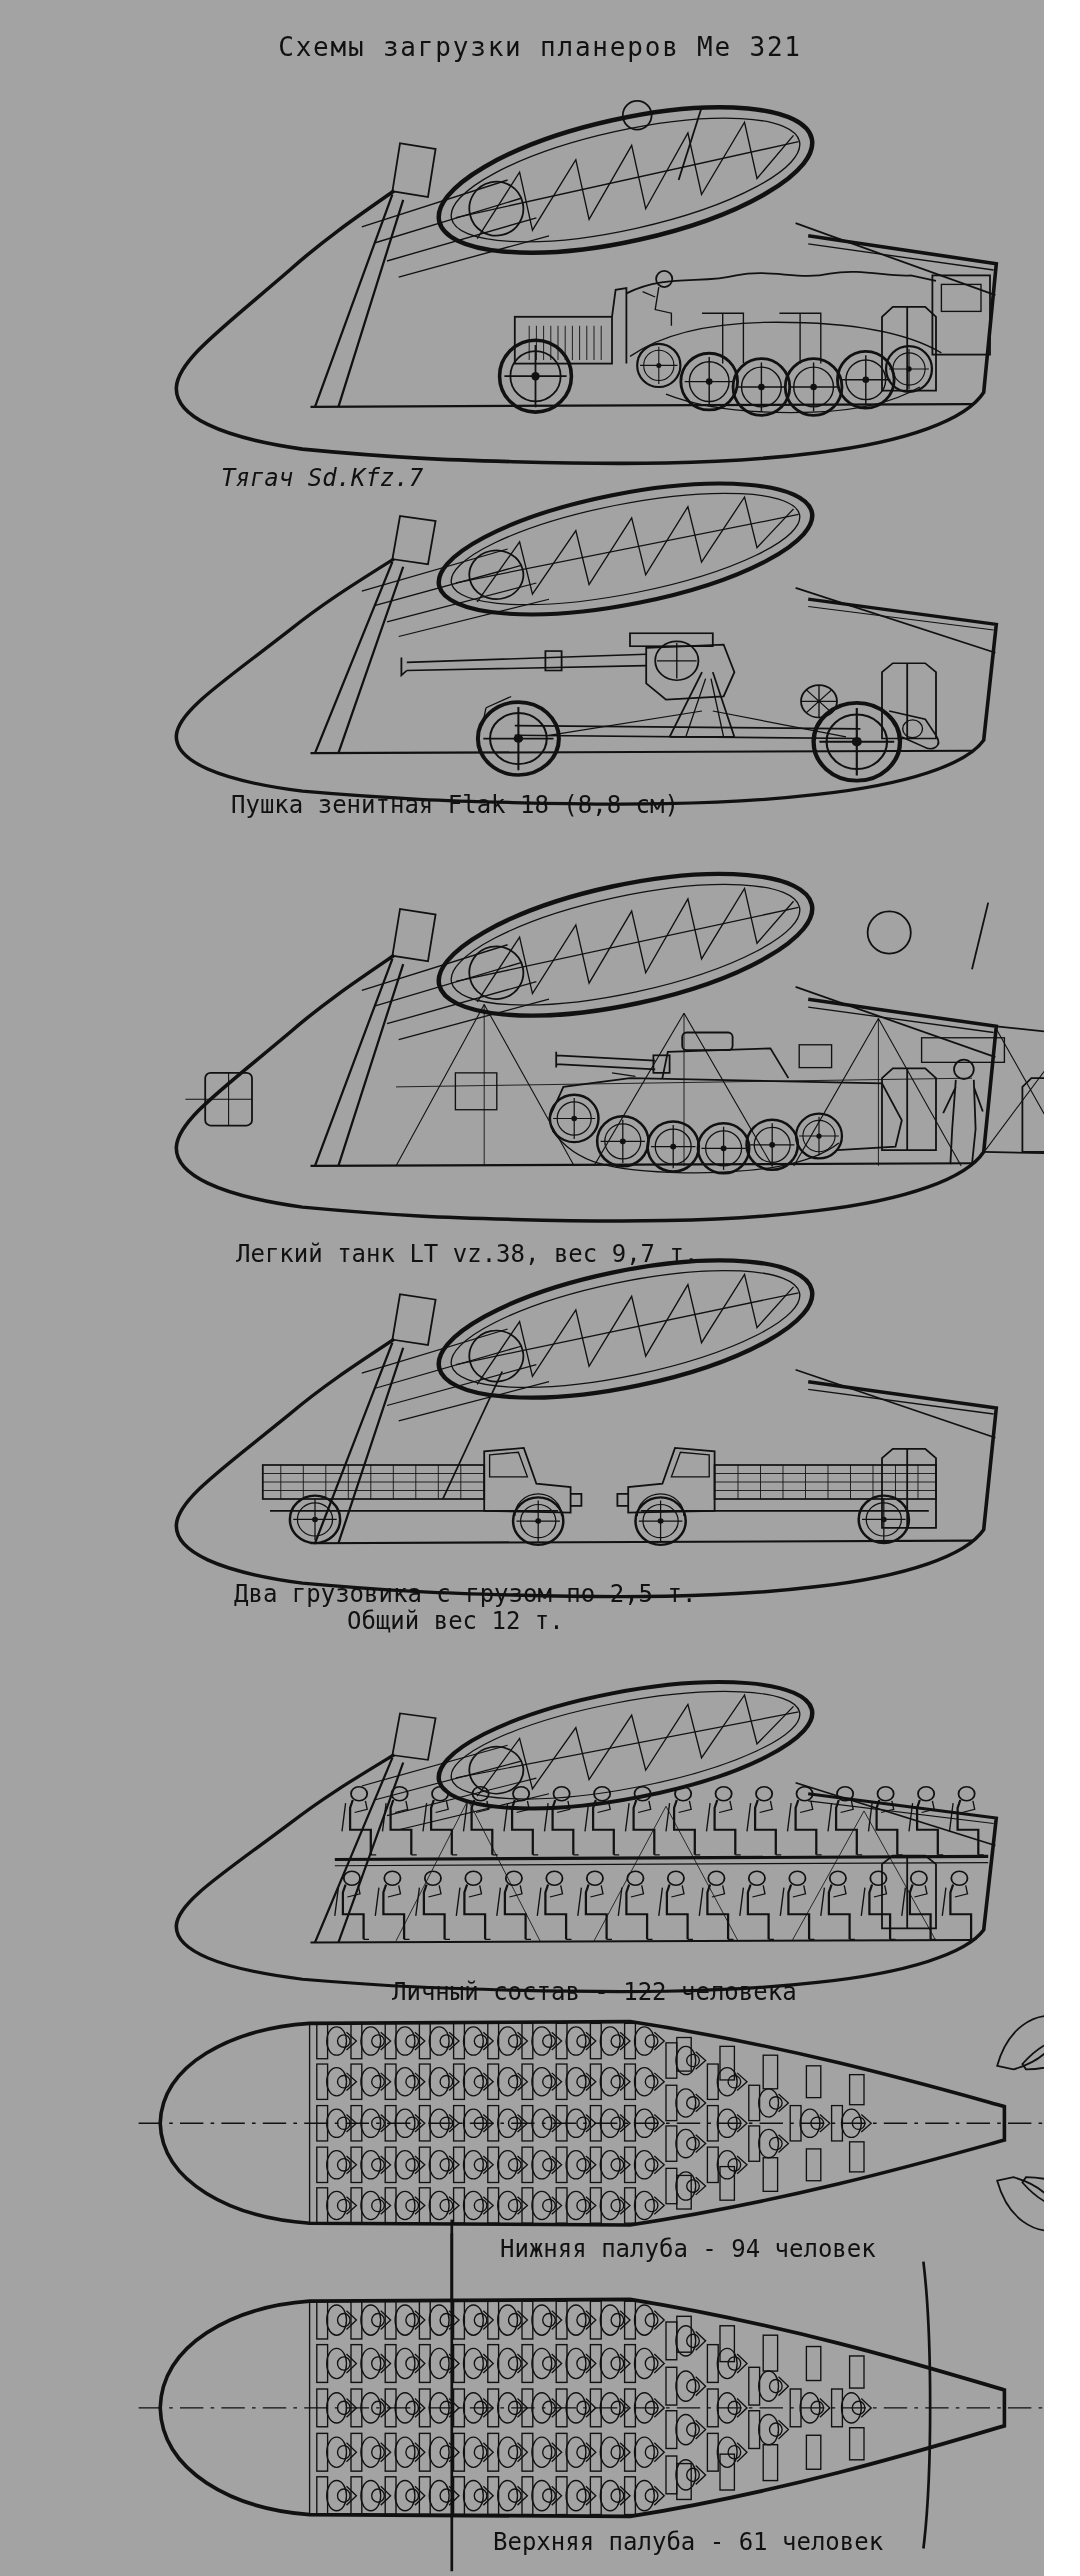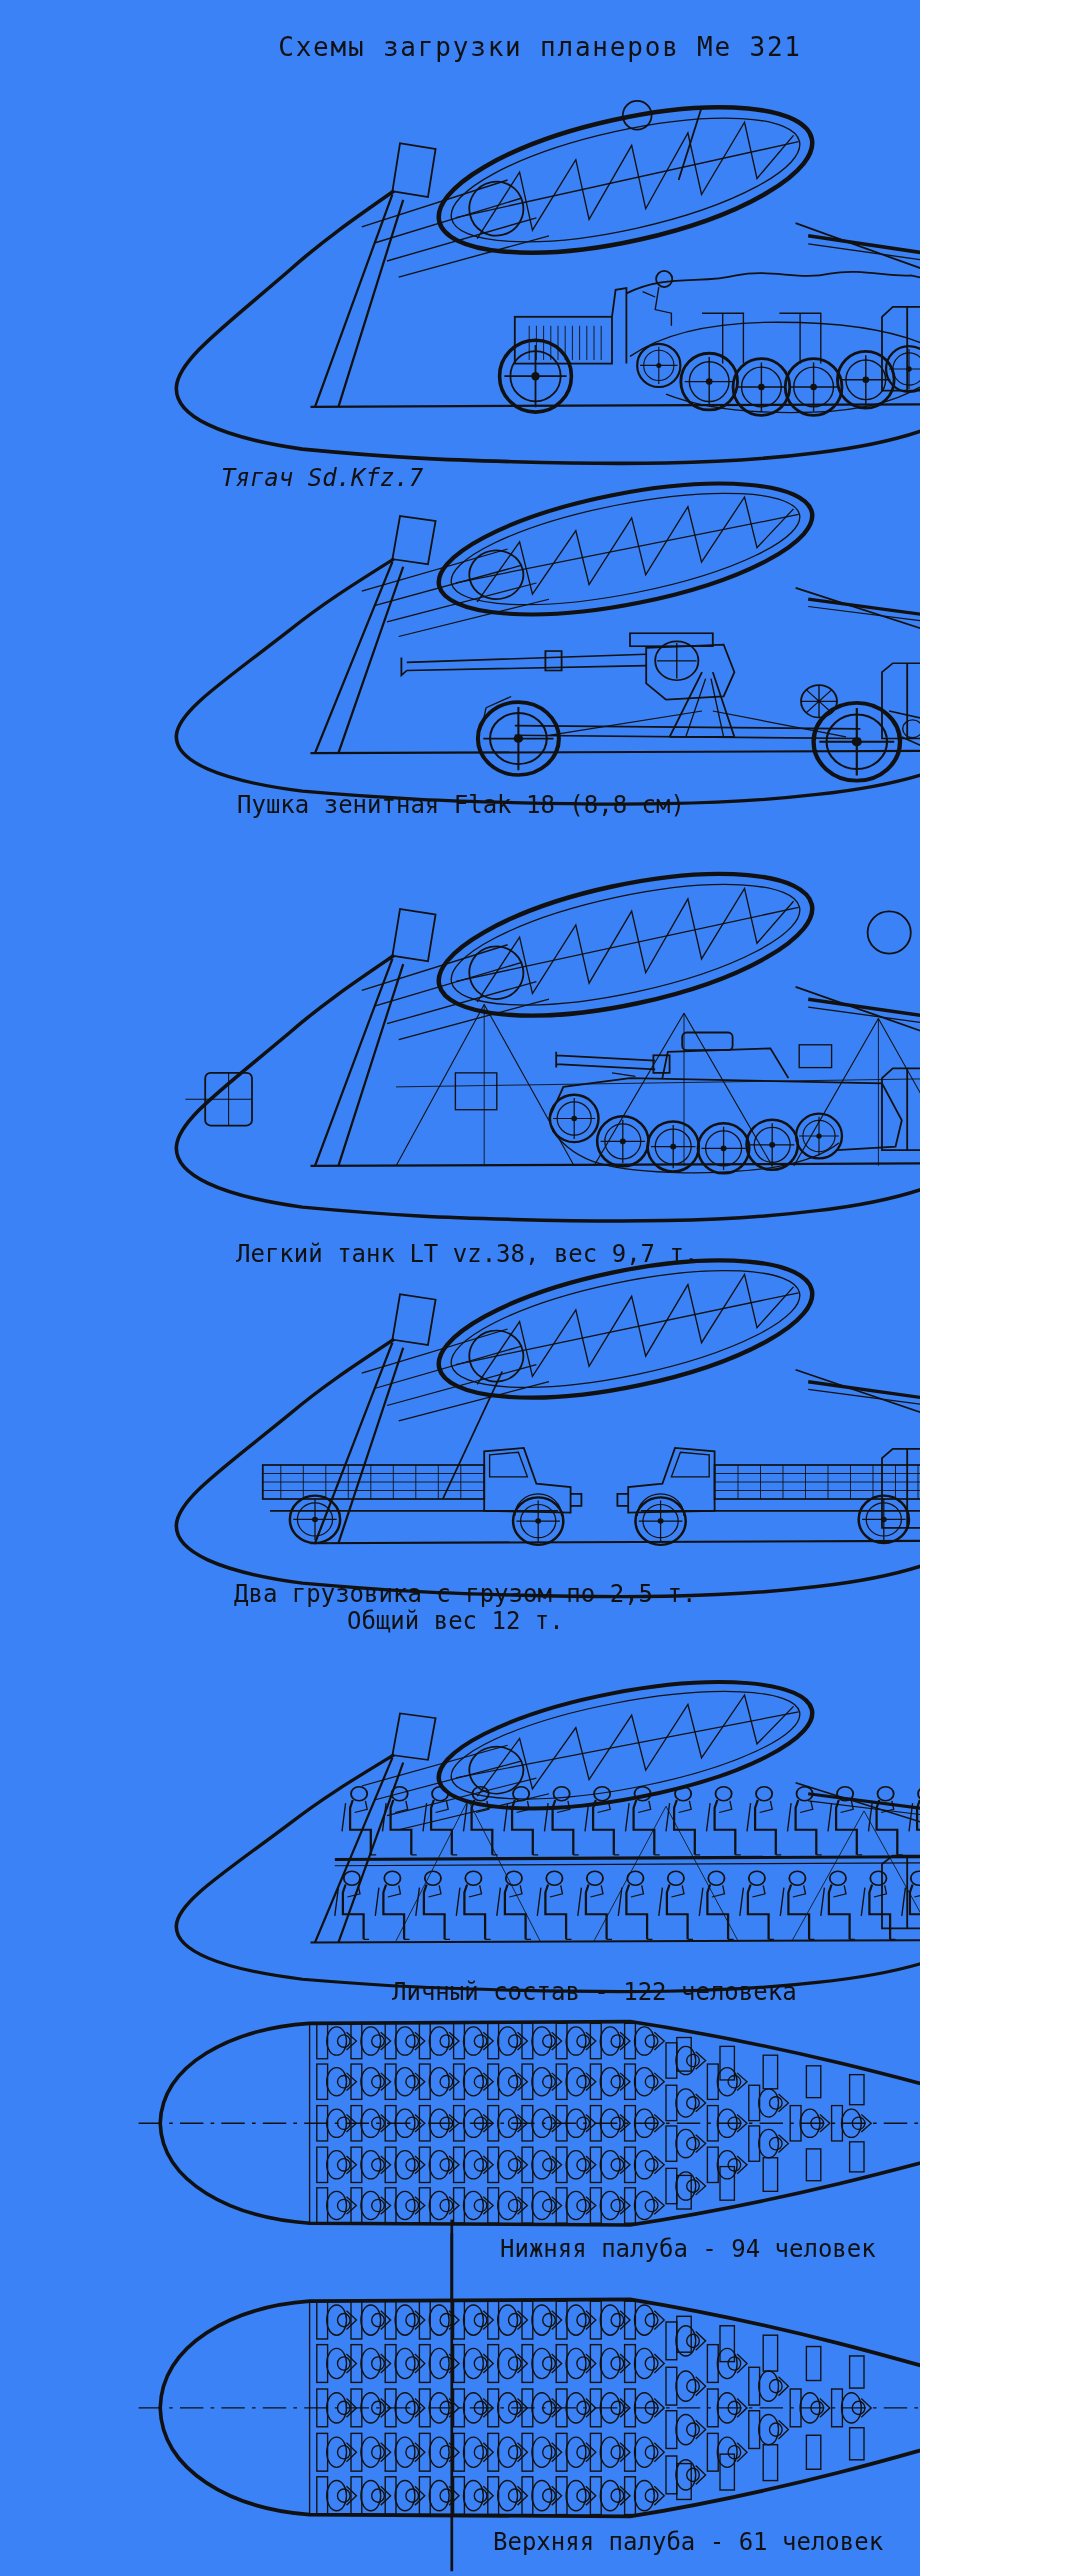--- a/index.html
+++ b/index.html
@@ -1,16 +1,16 @@
 <!DOCTYPE html>
 <html style="font-size:14.4px"><head>
 <meta charset="utf-8">
 <style>
   html,body{margin:0;padding:0;background:#ffffff;}
-  #page{position:relative;width:920px;height:2576px;background:#3b82f6;overflow:hidden;
+  #page{position:relative;width:1044px;height:2576px;background:#a3a3a3;overflow:hidden;
         font-family:"DejaVu Sans Mono",monospace;color:#111;}
   .fig{position:absolute;}
   .fig svg{overflow:visible;display:block;}
   .caption{position:absolute;font-size:24px;line-height:27px;letter-spacing:0px;
            color:#111;white-space:nowrap;font-family:"DejaVu Sans Mono",monospace;}
   #title{position:absolute;top:32px;left:0;width:1080px;text-align:center;
          font-size:26px;letter-spacing:1.8px;color:#111;}
   svg *{vector-effect:none;}
   .ink{stroke:#111;fill:none;}
 </style>
@@ -208,21 +208,21 @@
         <path stroke-width="1.5" d="M640,300 L470,330 M652,300 L800,332 M400,296 L428,282 M400,296 L396,318"></path>
         <circle cx="770" cy="288" r="20"></circle>
         <path stroke-width="1.5" d="M770,268 V308 M750,288 H790 M756,274 L784,302 M784,274 L756,302"></path>
         <path d="M848,300 L888,310 L900,330 C908,344 896,350 886,344 L862,332"></path>
         <circle stroke-width="1.5" cx="874" cy="322" r="11"></circle>
         <use href="#wheel" xlink:href="#wheel" transform="translate(436,334) scale(1.5)"></use>
         <use href="#wheel" xlink:href="#wheel" transform="translate(812,338) scale(1.6)"></use>
       </g>
     </svg>
   </div>
-  <div class="caption" style="left:237px;top:792px;">Пушка зенитная Flak 18 (8,8 см)</div>
+  <div class="caption" style="left:231px;top:792px;">Пушка зенитная Flak 18 (8,8 см)</div>
 
   <div class="fig" style="left:126px;top:857px;">
     <svg width="954" height="351" viewBox="0 0 1060 400" preserveAspectRatio="none">
       <use href="#glider-side" xlink:href="#glider-side"></use>
       <g class="ink">
         <path stroke-width="1.2" d="M398,168 L300,352 M398,168 L498,352 M620,178 L520,352 M620,178 L718,352 M836,184 L742,352 M836,184 L928,352"></path>
         <path stroke-width="1" d="M398,168 V352 M620,178 V352 M836,184 V352 M300,262 L940,252"></path>
         <rect stroke-width="1.5" x="366" y="246" width="46" height="42"></rect>
         <rect stroke-width="1.5" x="884" y="206" width="92" height="28"></rect>
         <rect stroke-width="1.5" x="748" y="214" width="36" height="26"></rect>

